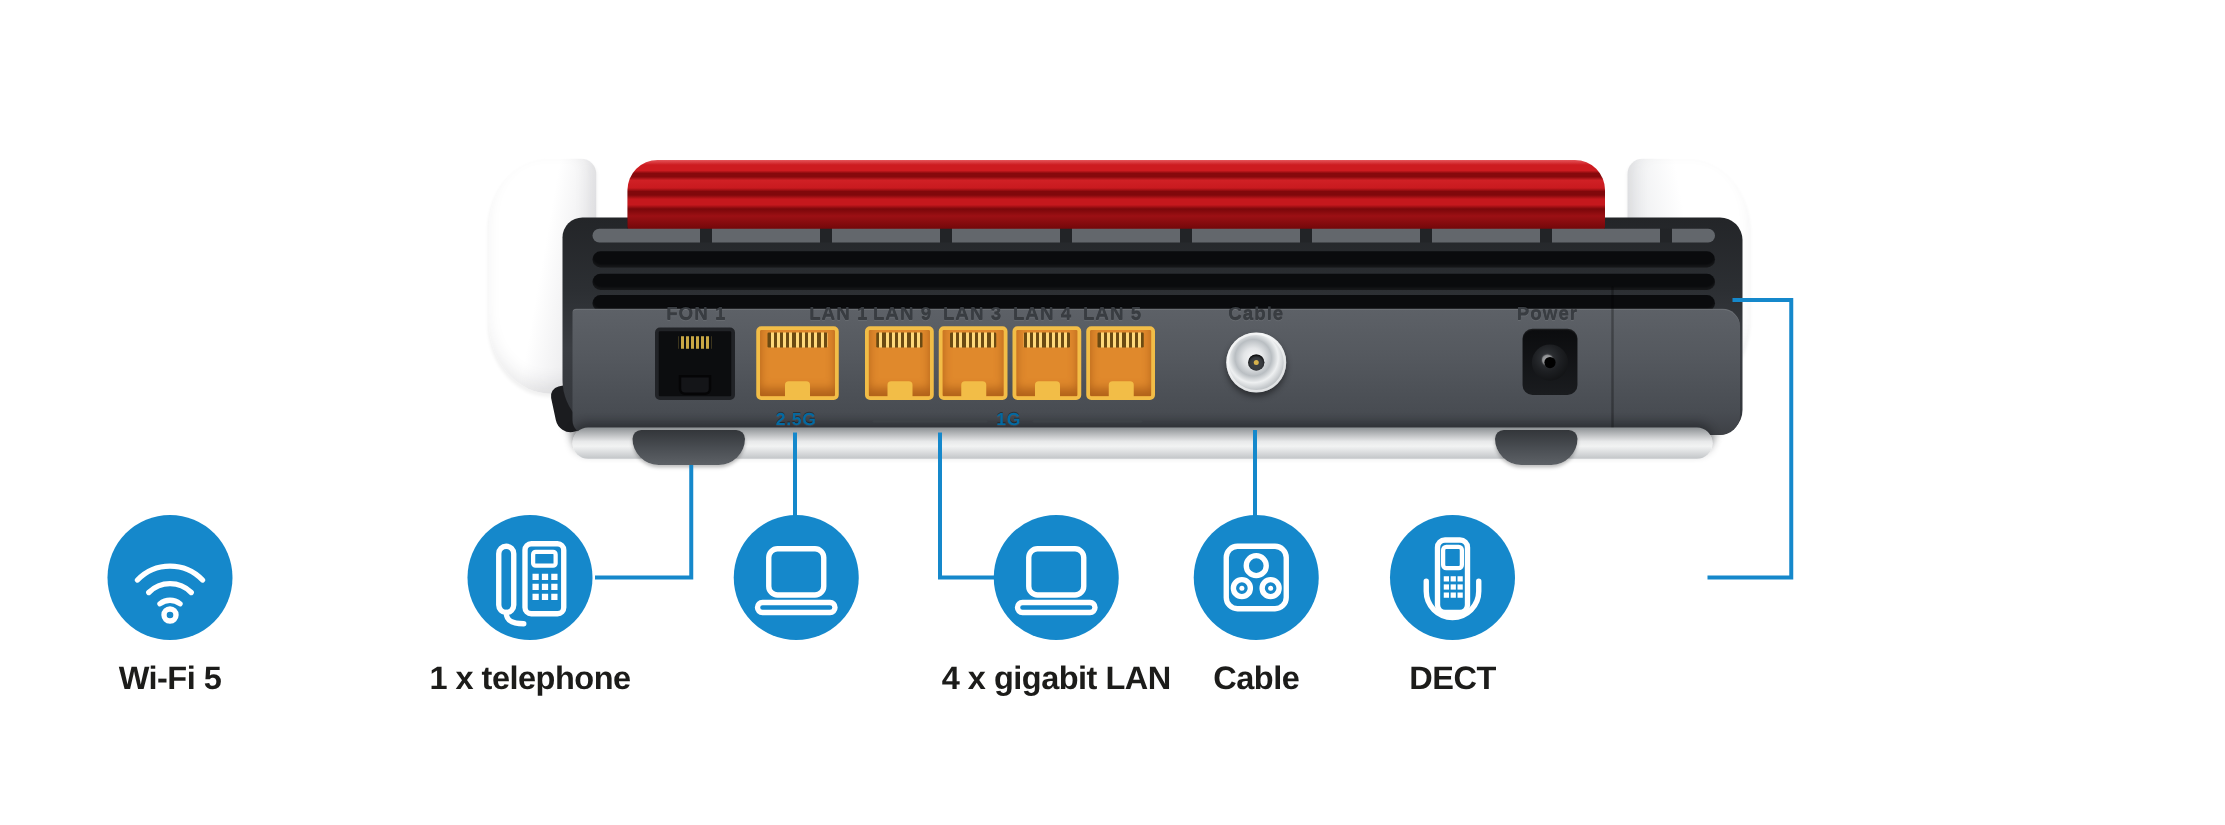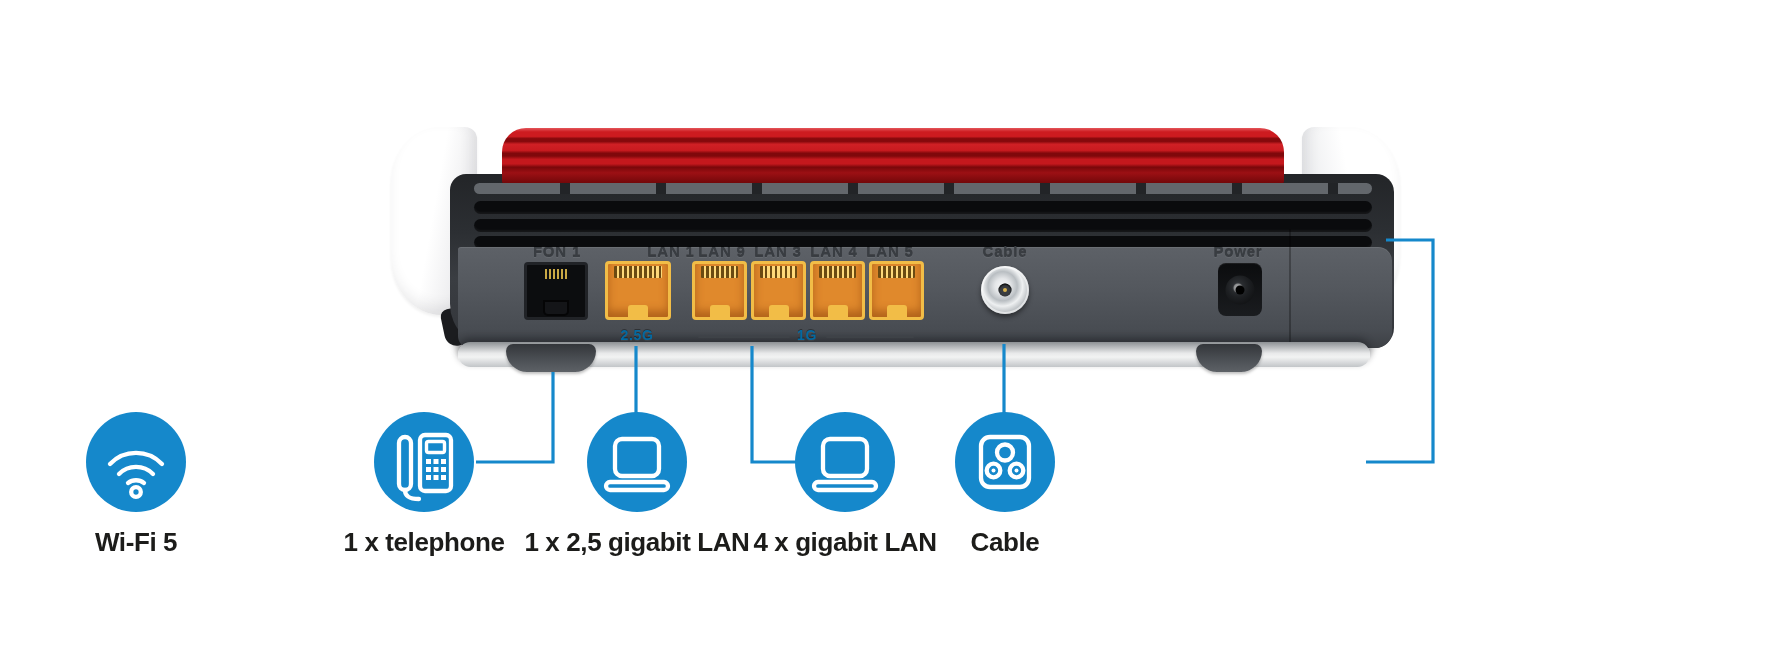--- a/index.html
+++ b/index.html
@@ -218,21 +218,20 @@
     <div class="flabel">1 x telephone</div>
   </div>
 
   <div class="feature" style="left:497px">
     <div class="bubble">
       <svg viewBox="0 0 100 100" fill="none" stroke="#ffffff" stroke-width="4.3" stroke-linecap="round" stroke-linejoin="round">
         <rect x="28" y="27" width="44" height="37" rx="7"></rect>
         <rect x="19" y="70" width="62" height="8" rx="4"></rect>
       </svg>
     </div>
-    <div class="flabel">1 x 2,5 gigabit LAN</div>
   </div>
 
   <div class="feature" style="left:705px">
     <div class="bubble">
       <svg viewBox="0 0 100 100" fill="none" stroke="#ffffff" stroke-width="4.3" stroke-linecap="round" stroke-linejoin="round">
         <rect x="28" y="27" width="44" height="37" rx="7"></rect>
         <rect x="19" y="70" width="62" height="8" rx="4"></rect>
       </svg>
     </div>
     <div class="flabel">4 x gigabit LAN</div>
@@ -245,15 +244,36 @@
         <circle cx="50" cy="40.5" r="8"></circle>
         <circle cx="38.5" cy="58.5" r="6.8"></circle>
         <circle cx="61.5" cy="58.5" r="6.8"></circle>
         <circle cx="38.5" cy="58.5" r="2" fill="#ffffff" stroke="none"></circle>
         <circle cx="61.5" cy="58.5" r="2" fill="#ffffff" stroke="none"></circle>
       </svg>
     </div>
     <div class="flabel">Cable</div>
   </div>
 
+  <div class="feature" style="left:1022px">
+    <div class="bubble">
+      <svg viewBox="0 0 100 100" fill="none" stroke="#ffffff" stroke-width="4.3" stroke-linecap="round" stroke-linejoin="round">
+        <path d="M29 53 v8 a21 21 0 0 0 42 0 v-8"></path>
+        <rect x="38" y="20" width="24" height="58" rx="6"></rect>
+        <rect x="42.5" y="25.5" width="15" height="17" rx="2.5" stroke-width="3.4"></rect>
+        <g fill="#ffffff" stroke="none">
+          <rect x="43" y="49" width="4.2" height="4.2"></rect>
+            <rect x="48.5" y="49" width="4.2" height="4.2"></rect>
+            <rect x="54" y="49" width="4.2" height="4.2"></rect>
+          <rect x="43" y="55.5" width="4.2" height="4.2"></rect>
+            <rect x="48.5" y="55.5" width="4.2" height="4.2"></rect>
+            <rect x="54" y="55.5" width="4.2" height="4.2"></rect>
+          <rect x="43" y="62" width="4.2" height="4.2"></rect>
+            <rect x="48.5" y="62" width="4.2" height="4.2"></rect>
+            <rect x="54" y="62" width="4.2" height="4.2"></rect>
+        </g>
+      </svg>
+    </div>
+    <div class="flabel">DECT</div>
+  </div>
 
 
 </div>
 
 </body></html>

